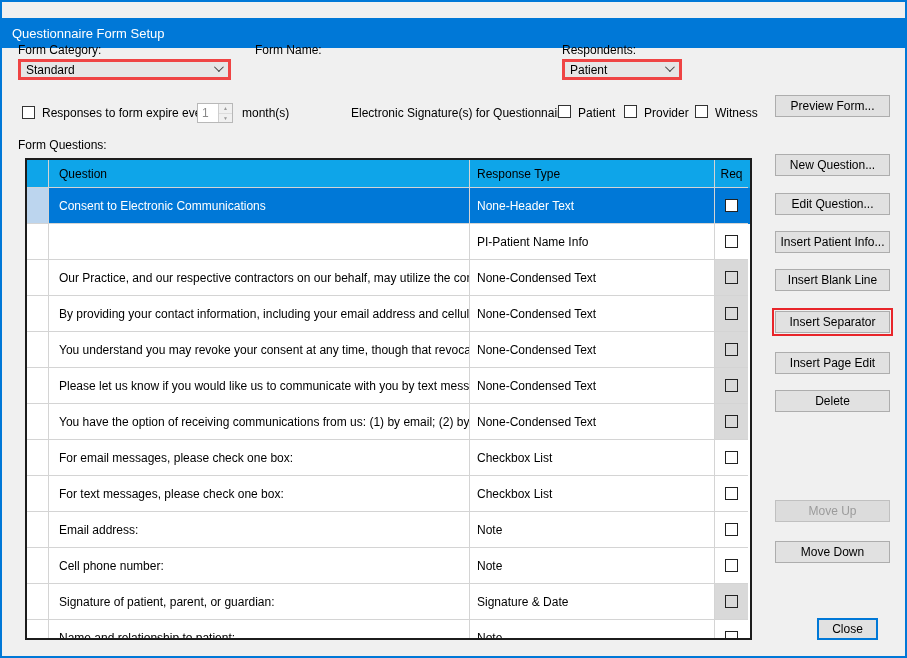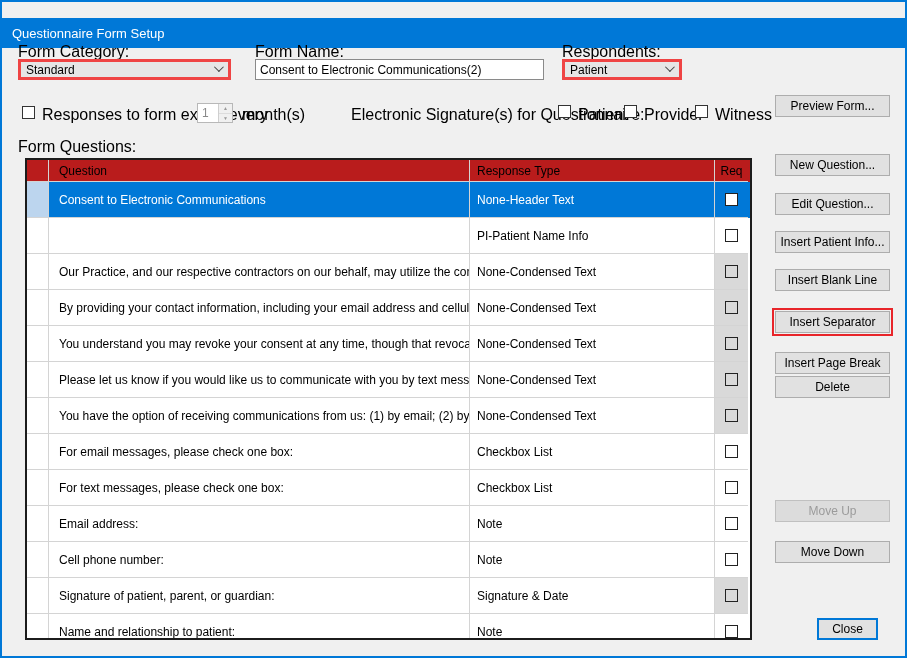--- a/index.html
+++ b/index.html
@@ -7,21 +7,21 @@
   body { font-family:"Liberation Sans", sans-serif; }
   #window {
     position:relative; width:907px; height:658px;
     background:#f0f0f0; border:2px solid #0078d7; overflow:hidden;
   }
   #titlebar {
     position:absolute; left:0; top:16px; right:0; height:30px;
     background:#0078d7; color:#fff; font-size:13px;
     display:flex; align-items:center; padding-left:10px;
   }
-  .lbl { position:absolute; font-size:16px; color:#000; white-space:nowrap; }
+  .lbl { position:absolute; font-size:12px; color:#000; white-space:nowrap; }
   .combo {
     position:absolute; height:21px; background:#e6e6e6; border:3px solid #ef4444;
     display:flex; align-items:center; justify-content:space-between;
     font-size:12px; padding:0 7px 0 5px; cursor:default;
   }
   .chev {
     width:7px; height:7px; border-right:1px solid #444; border-bottom:1px solid #444;
     transform:rotate(45deg) translateY(-2px); margin-top:-3px;
   }
   .textbox {
@@ -36,21 +36,21 @@
   .spin .val { flex:1; font-size:12px; color:#8a8a8a; display:flex; align-items:center; padding-left:4px; background:#fff; }
   .spin .btns { width:14px; display:flex; flex-direction:column; border-left:1px solid #cfcfcf; }
   .spin .btns div { flex:1; background:#f0f0f0; font-size:5px; color:#9a9a9a; display:flex; align-items:center; justify-content:center; border-bottom:1px solid #dcdcdc; }
   .spin .btns div:last-child { border-bottom:none; }
   
   #grid {
     position:absolute; left:23px; top:156px; width:727px; height:482px;
     background:#e3e3e3; border:2px solid #1c1c1c; overflow:hidden;
   }
   .grow { display:flex; height:36px; background:#fff; font-size:12px; }
-  .ghead { height:22px; background:#b91c1c; }
+  .ghead { height:28px; background:#0ea5e9; }
   .ghead .gcell { color:#000; }
   .gcell {
     border-right:1px solid #d4d4d4; border-bottom:1px solid #d4d4d4;
     display:flex; align-items:center; white-space:nowrap; overflow:hidden;
   }
   .col-g { width:22px; flex:none; }
   .col-q { width:421px; flex:none; padding-left:10px; }
   .col-rt { width:245px; flex:none; padding-left:7px; }
   .col-req { width:33px; flex:none; justify-content:center; border-right:none; }
   .grow.selected { background:#0078d7; color:#fff; }
@@ -77,23 +77,20 @@
     <span>Questionnaire Form Setup</span>
   </div>
 
   <span class="lbl" style="left:16px; top:41px;">Form Category:</span>
   <div class="combo" style="left:16px; top:57px; width:213px;">
     <span>Standard</span>
     <span class="chev"></span>
   </div>
 
   <span class="lbl" style="left:253px; top:41px;">Form Name:</span>
-  <div class="textbox" style="left:253px; top:57px; width:289px;">
-    <span>Consent to Electronic Communications(2)</span>
-  </div>
 
   <span class="lbl" style="left:560px; top:41px;">Respondents:</span>
   <div class="combo" style="left:560px; top:57px; width:120px;">
     <span>Patient</span>
     <span class="chev"></span>
   </div>
 
   <span class="cb" style="left:20px; top:104px;"></span>
   <span class="lbl" style="left:40px; top:104px;">Responses to form expire every</span>
   <div class="spin" style="left:195px; top:101px;">
@@ -228,19 +225,19 @@
         </div>
       </div>
   </div>
 
   <div class="btn" style="top:93px;">Preview Form...</div>
   <div class="btn" style="top:152px;">New Question...</div>
   <div class="btn" style="top:191px;">Edit Question...</div>
   <div class="btn" style="top:229px;">Insert Patient Info...</div>
   <div class="btn" style="top:267px;">Insert Blank Line</div>
   <div class="btn hl" style="top:309px;">Insert Separator</div>
-  <div class="btn" style="top:350px;">Insert Page Break</div>
-  <div class="btn" style="top:374px;">Delete</div>
+  <div class="btn" style="top:350px;">Insert Page Edit</div>
+  <div class="btn" style="top:388px;">Delete</div>
   <div class="btn disabled" style="top:498px;">Move Up</div>
   <div class="btn" style="top:539px;">Move Down</div>
   <div class="btn default" style="left:815px; top:616px; width:61px;">Close</div>
 
 </div>
 
 </body></html>

